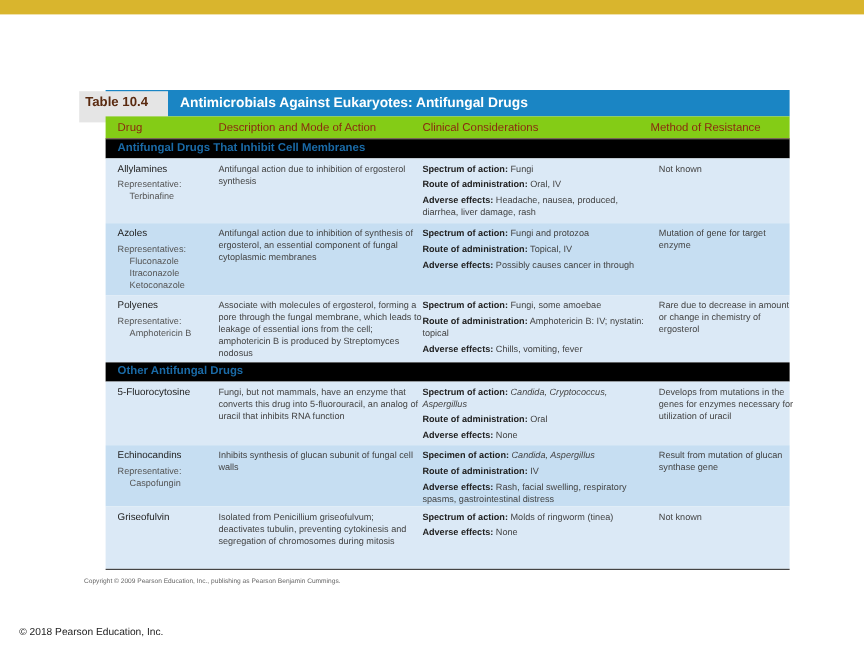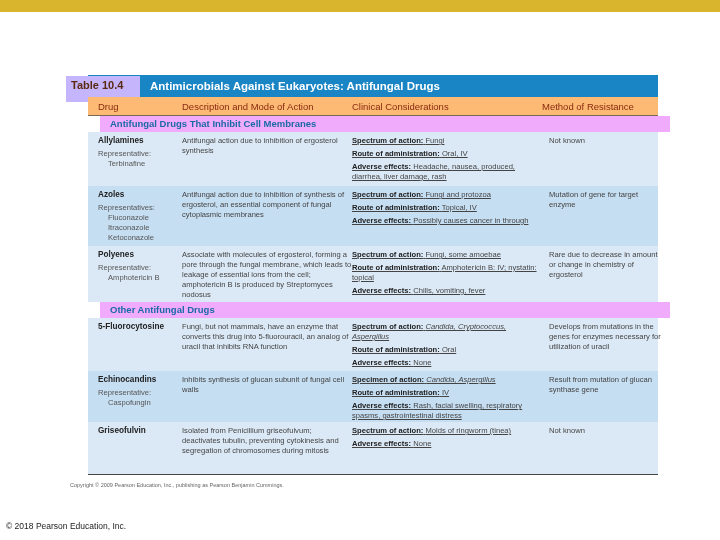--- a/index.html
+++ b/index.html
@@ -1,45 +1,45 @@
 <!DOCTYPE html>
 <html><head>
 <meta charset="utf-8">
 <style>
   html, body { margin:0; padding:0; }
   body { width:720px; height:540px; background:#ffffff; position:relative; overflow:hidden;
          font-family:"Liberation Sans", sans-serif; }
   .topbar { position:absolute; left:0; top:0; width:720px; height:12px; background:#d9b52d; }
   .table-wrap { position:absolute; left:66px; top:75px; width:592px; }
   .title-band { position:absolute; left:22px; top:0; width:570px; height:22px; background:#1a85c4; }
-  .table-tag { position:absolute; left:0; top:1px; width:74px; height:26px; background:#c4b5fd;
+  .table-tag { position:absolute; left:0; top:1px; width:74px; height:26px; background:#e5e5e5;
                color:#5a2a10; font-weight:bold; font-size:11px; line-height:19px; padding-left:5px; box-sizing:border-box; }
   .table-title { position:absolute; left:84px; top:0; height:22px; line-height:22px; color:#ffffff;
                  font-weight:bold; font-size:11.5px; }
-  .colhead { position:absolute; left:22px; top:22px; width:570px; height:19px; background:#fdba74;
+  .colhead { position:absolute; left:22px; top:22px; width:570px; height:19px; background:#84cc16;
              border-bottom:1px solid #7a6a55; box-sizing:border-box; font-size:9.5px; color:#8a2a10; }
   .colhead span { position:absolute; top:4px; }
-  .section { position:absolute; left:34px; width:570px; height:16px; background:#f0abfc;
+  .section { position:absolute; left:22px; width:570px; height:16px; background:#000000;
              color:#1a6aa6; font-weight:bold; font-size:9.5px; line-height:16px; padding-left:10px; box-sizing:border-box; }
   .row { position:absolute; left:22px; width:570px; font-size:7.6px; color:#444; box-sizing:border-box; }
   .row.light { background:#dbe9f6; }
   .row.mid { background:#c6def2; }
   .cell { position:absolute; top:4px; line-height:10px; }
   .c1 { left:10px; width:85px; }
   .c2 { left:94px; width:170px; }
   .c3 { left:264px; width:190px; }
   .c4 { left:461px; width:112px; }
-  .drug { font-weight:bold; color:#222; font-size:8.2px; display:block; margin-bottom:3px; }
+  .drug { font-weight:normal; color:#222; font-size:8.2px; display:block; margin-bottom:3px; }
   .rep { display:block; color:#555; }
   .rep-item { display:block; padding-left:10px; color:#555; }
-  .clin { display:block; margin-bottom:3px;text-decoration:underline; }
+  .clin { display:block; margin-bottom:3px; }
   .clin b { color:#222; font-weight:bold; }
   .bottom-rule { position:absolute; left:22px; width:570px; height:1px; background:#444; }
   .copy-small { position:absolute; left:70px; top:482px; font-size:5.5px; color:#666; }
-  .copy-footer { position:absolute; left:6px; top:521px; font-size:8.5px; color:#222; }
+  .copy-footer { position:absolute; left:16px; top:521px; font-size:8.5px; color:#222; }
 </style>
 </head>
 <body>
 
 <div class="topbar"></div>
 
 <div class="table-wrap">
   <div class="title-band"></div>
   <div class="table-tag">Table 10.4</div>
   <div class="table-title">Antimicrobials Against Eukaryotes: Antifungal Drugs</div>

